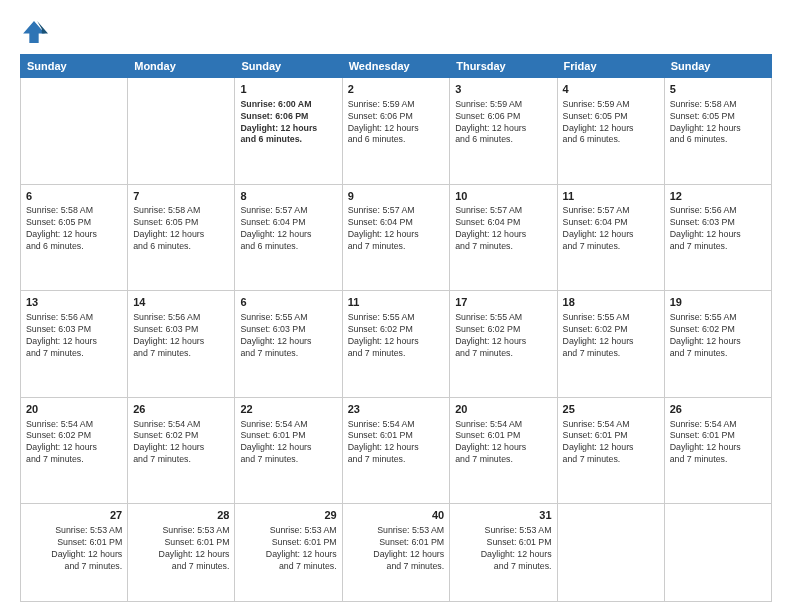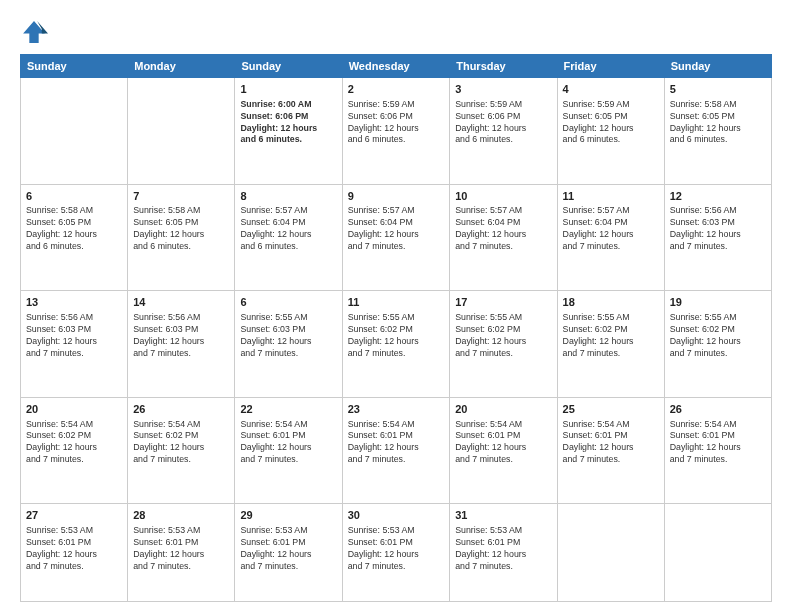--- a/index.html
+++ b/index.html
@@ -71,20 +71,21 @@
       vertical-align: top;
       padding: 4px 5px;
       width: 108px;
       height: 80px;
       background: #fff;
       color: #222;
       line-height: 1.35;
     }
     .calendar tbody tr:last-child td {
       height: 68px;
+      text-align: right;
     }
     .day-num {
       font-size: 11px;
       font-weight: bold;
       display: block;
       margin-bottom: 2px;
     }
     .day-info {
       font-size: 8.8px;
       color: #333;
@@ -338,21 +339,21 @@
 and 7 minutes.</div>
           </td>
           <td>
             <span class="day-num">29</span>
             <div class="day-info" style="white-space: pre-line;">Sunrise: 5:53 AM
 Sunset: 6:01 PM
 Daylight: 12 hours
 and 7 minutes.</div>
           </td>
           <td>
-            <span class="day-num">30</span>
+            <span class="day-num">40</span>
             <div class="day-info" style="white-space: pre-line;">Sunrise: 5:53 AM
 Sunset: 6:01 PM
 Daylight: 12 hours
 and 7 minutes.</div>
           </td>
           <td>
             <span class="day-num">31</span>
             <div class="day-info" style="white-space: pre-line;">Sunrise: 5:53 AM
 Sunset: 6:01 PM
 Daylight: 12 hours

